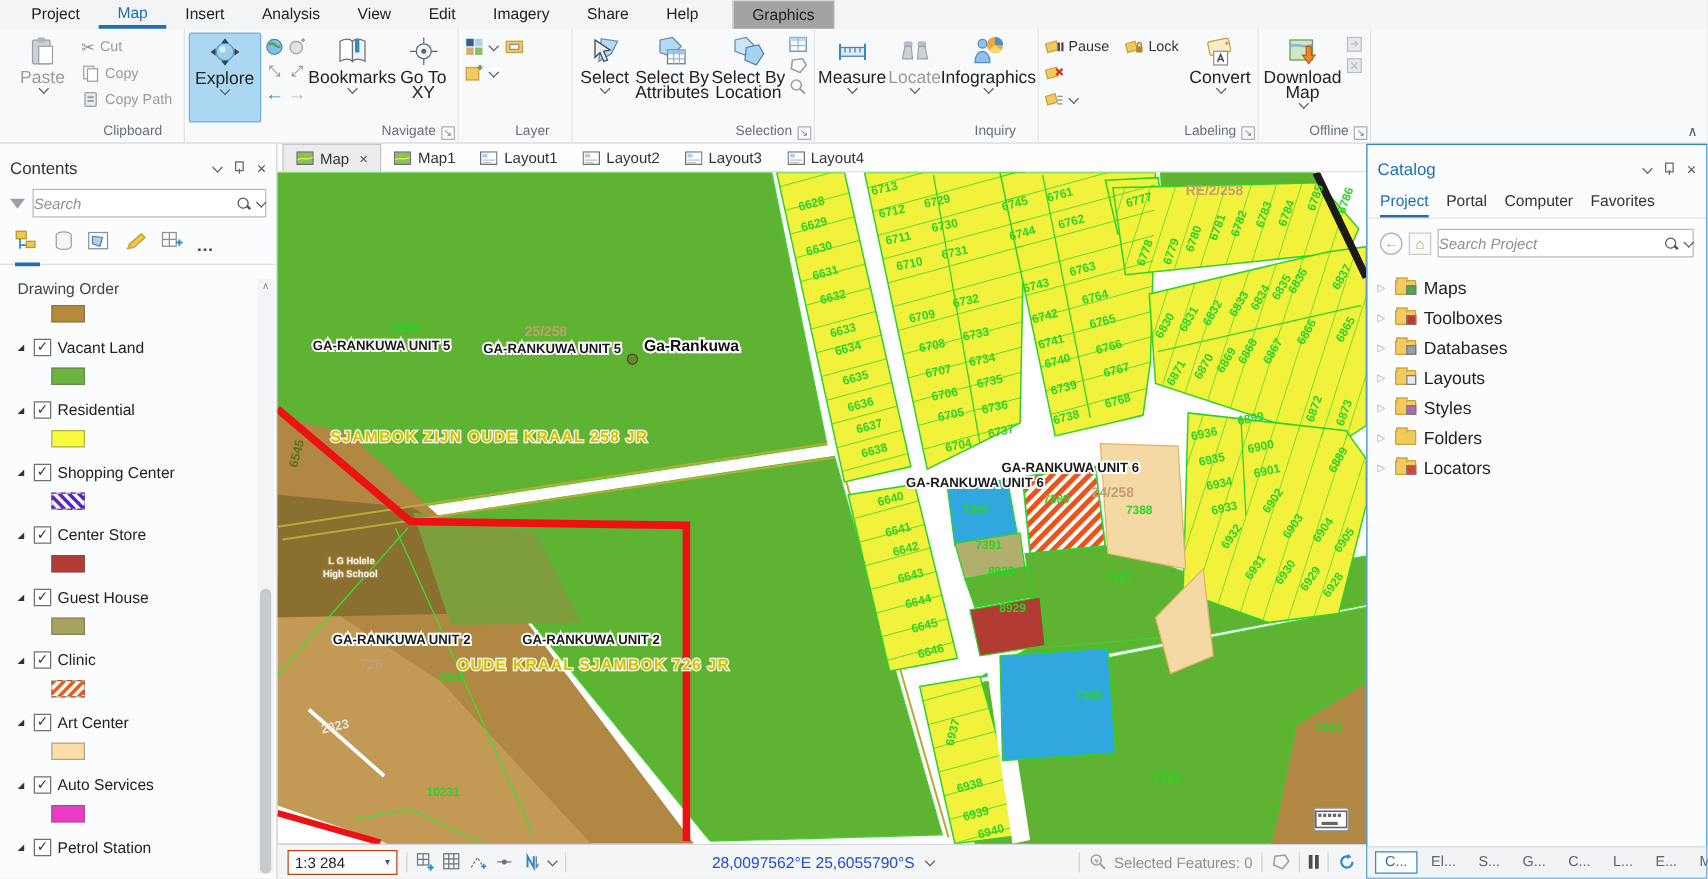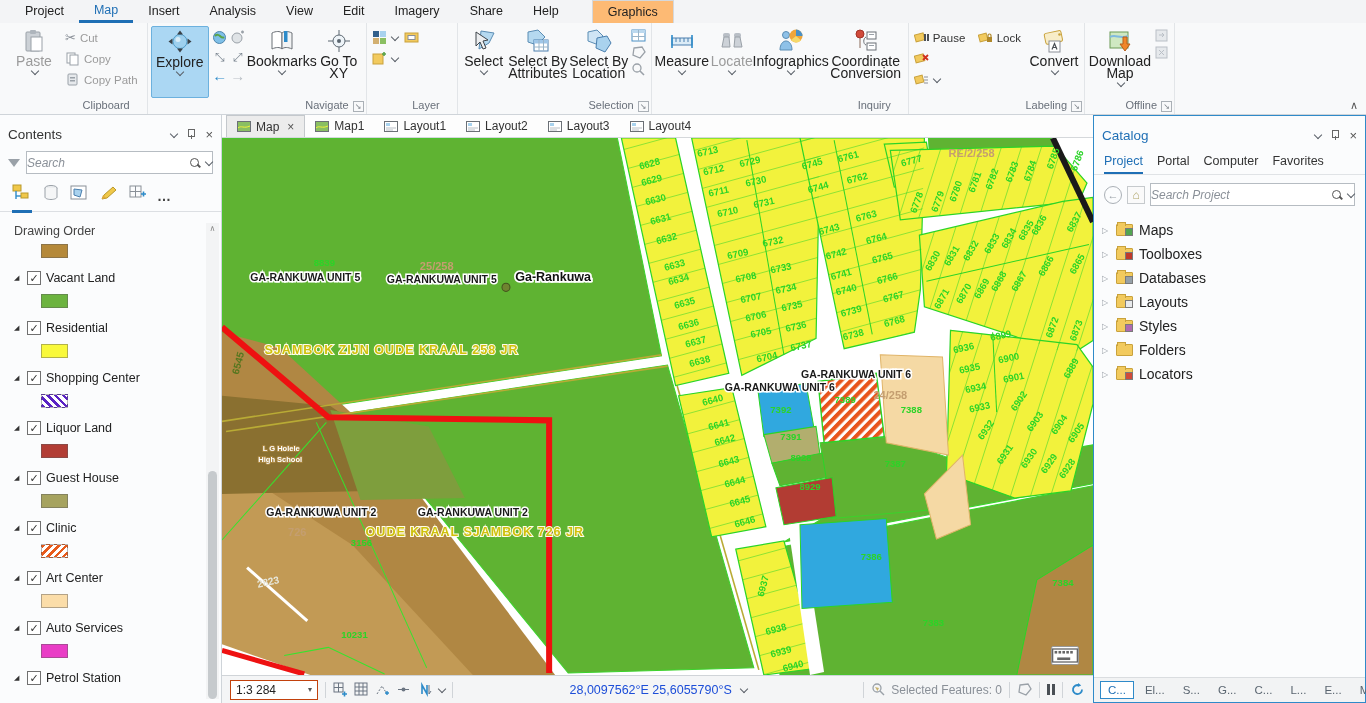--- a/index.html
+++ b/index.html
@@ -4,21 +4,21 @@
 <style>
   *{margin:0;padding:0;box-sizing:border-box;font-family:"Liberation Sans",sans-serif}
   html,body{width:1366px;height:703px;overflow:hidden;background:#e9ebee}
   .app{width:1366px;height:703px;display:flex;flex-direction:column;font-size:12px;color:#333}
 
   
   .ribbon{height:115px;background:#f8f9fa;border-bottom:1px solid #cfd4d9;flex:none}
   .rtabs{height:23px;display:flex;align-items:stretch;padding-left:10px;background:#f3f4f6}
   .rtab{padding:0 15px;line-height:23px;font-size:12.5px;color:#222;cursor:default;white-space:nowrap}
   .rtab.active{color:#1f6fb5;border-bottom:3px solid #1f6fb5;line-height:20px}
-  .rtab.contextual{margin-left:18px;background:#fdba74;border:1px solid #d5d8db;border-bottom:none}
+  .rtab.contextual{margin-left:12px;background:#a3a3a3;border:1px solid #d5d8db;border-bottom:none}
   .rbody{height:91px;display:flex;position:relative;padding-left:2px}
   .rgroup{display:flex;flex-direction:column;border-right:1px solid #e2e5e8;padding:3px 3px 0 3px;position:relative}
   .ritems{flex:1;display:flex;align-items:flex-start}
   .rlabel{height:15px;text-align:right;font-size:11px;color:#69707a;padding:0 14px;white-space:nowrap}
   .launch{position:absolute;right:2px;bottom:2px;width:11px;height:11px;border:1px solid #aab0b6;color:#7a8188;font-size:8px;line-height:9px;text-align:center}
   .bb{width:58px;min-width:46px;display:flex;flex-direction:column;align-items:center;text-align:center;font-size:14px;line-height:12px;padding-top:2px;gap:1px;color:#222}
   .bb.wide{width:78px}
   .bb.sel{background:#abd7f3;border:1px solid #6cb1de;border-radius:2px;height:72px}
   .dis{color:#9b9b9b}
   .scol{display:flex;flex-direction:column;gap:2px;padding:2px 2px}
@@ -333,32 +333,20 @@
             <svg class="i26" viewBox="0 0 26 26">
                 <circle cx="8" cy="7" r="3.5" fill="#8ec1e8" stroke="#5b8db4"></circle>
                 <path d="M2 22c0-6 3-9 6-9s6 3 6 9z" fill="#8ec1e8" stroke="#5b8db4"></path>
                 <circle cx="18" cy="8" r="6.5" fill="#f0a63a"></circle>
                 <path d="M18 8V1.5A6.5 6.5 0 0 1 24.5 8z" fill="#4a90c4"></path>
                 <path d="M18 8l5 4.2A6.5 6.5 0 0 1 13 12z" fill="#f5d96b"></path>
               </svg>
             <span>Infographics</span>
             <span class="chv"></span>
           </div>
-          <div class="bb wide">
-            <svg class="i26" viewBox="0 0 26 26">
-                <circle cx="7" cy="6" r="4" fill="#d04a3a" stroke="#a33227"></circle>
-                <line x1="7" y1="10" x2="7" y2="20" stroke="#8a6a5a"></line>
-                <rect x="14" y="4" width="9" height="7" fill="#fff" stroke="#6b7076"></rect>
-                <rect x="14" y="15" width="9" height="7" fill="#fff" stroke="#6b7076"></rect>
-                <path d="M13 9c-3 1.5-3 7 0 8" stroke="#6b7076" fill="none"></path>
-                <line x1="16" y1="6.5" x2="21" y2="6.5" stroke="#9aa1a8"></line>
-                <line x1="16" y1="17.5" x2="21" y2="17.5" stroke="#9aa1a8"></line>
-              </svg>
-            <span>Coordinate Conversion</span>
-          </div>
         </div>
         <div class="rlabel">Inquiry</div>
       </div>
 
       <div class="rgroup">
         <div class="ritems">
           <div class="scol" style="width:64px">
             <div class="sb">
               <svg class="i15" viewBox="0 0 15 15">
                   <rect x="1" y="4" width="9" height="7" fill="#f2ca5e" stroke="#c9a23c" transform="rotate(-15 5 7)"></rect>
@@ -520,21 +508,21 @@
               <span class="car">◢</span>
               <span class="cb">✓</span>
               <span class="lyr-n">Shopping Center</span>
             </div>
             <div class="lyr-s" style="background: repeating-linear-gradient(45deg, rgb(90, 34, 196) 0px, rgb(90, 34, 196) 2.5px, rgb(255, 255, 255) 2.5px, rgb(255, 255, 255) 5.5px);"></div>
           </div>
           <div class="lyr">
             <div class="lyr-h">
               <span class="car">◢</span>
               <span class="cb">✓</span>
-              <span class="lyr-n">Liquor Land</span>
+              <span class="lyr-n">Center Store</span>
             </div>
             <div class="lyr-s" style="background: rgb(178, 61, 53);"></div>
           </div>
           <div class="lyr">
             <div class="lyr-h">
               <span class="car">◢</span>
               <span class="cb">✓</span>
               <span class="lyr-n">Guest House</span>
             </div>
             <div class="lyr-s" style="background: rgb(166, 163, 95);"></div>

